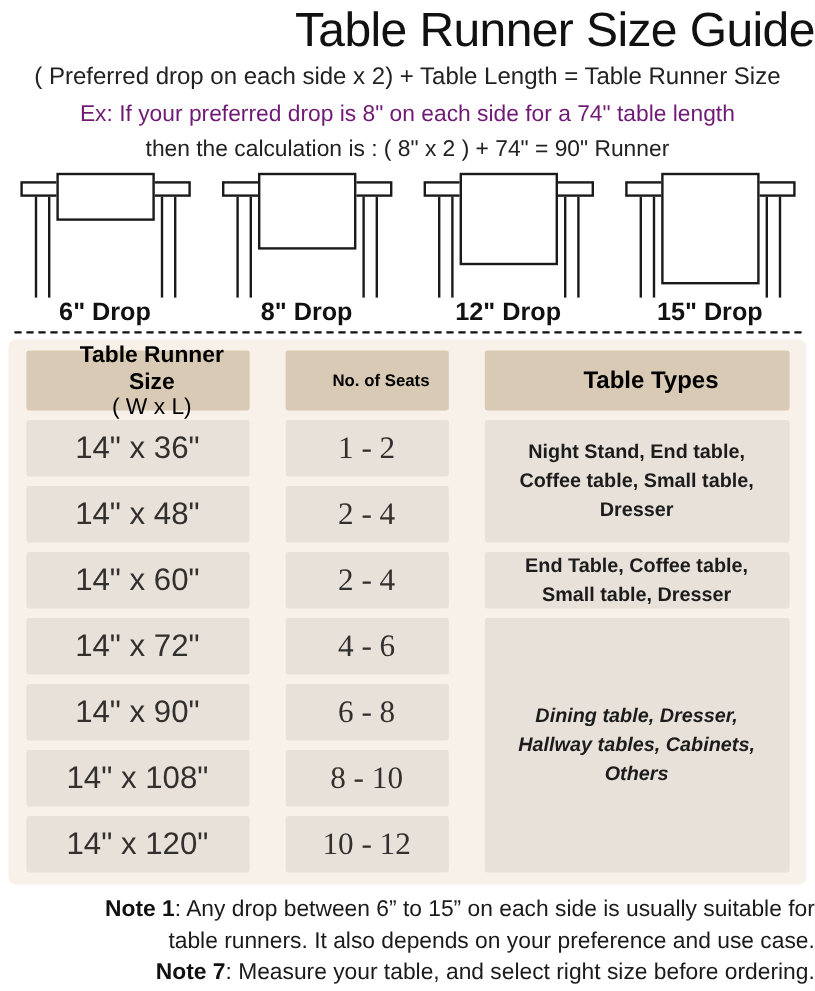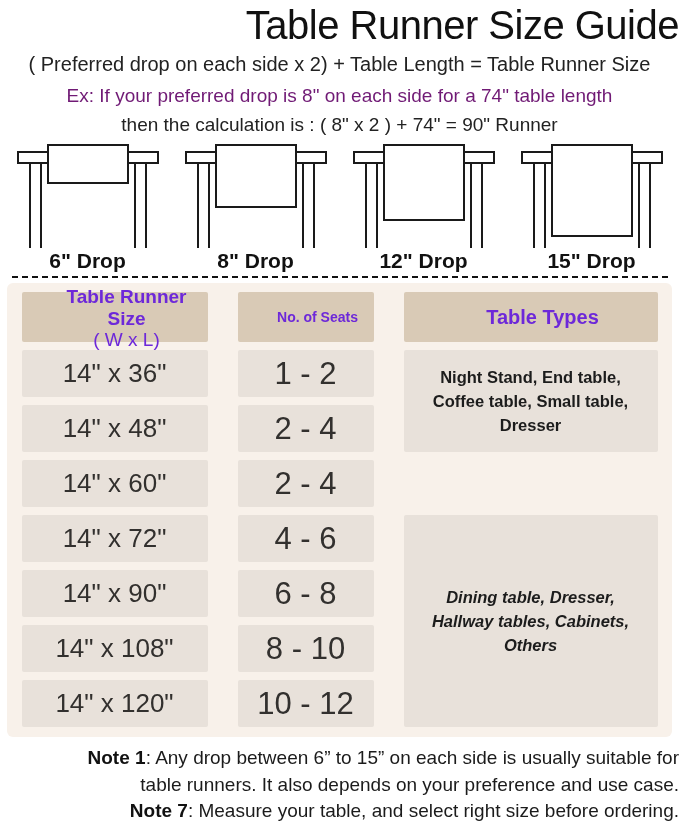--- a/index.html
+++ b/index.html
@@ -61,28 +61,28 @@
     display:grid;
     grid-template-columns:186px 136px 254px;
     grid-template-rows:50px repeat(7, 47px);
     gap:8px 30px;
     justify-content:center;
   }
   .cell {
     display:flex; align-items:center; justify-content:center;
     border-radius:2px; box-sizing:border-box; text-align:center;
   }
-  .hcell { background:#d9cab6; flex-direction:column; font-weight:700; color:#6d28d9;padding-left:24px; }
+  .hcell { background:#d9cab6; flex-direction:column; font-weight:700; color:#000000;padding-left:24px; }
   .bcell { background:#e8e1da; }
   .h1a { font-size:19px; line-height:22px; }
   .h1b { font-size:19px; font-weight:400; line-height:19px; }
   .h2  { font-size:14px; }
   .h3  { font-size:20px; }
   .size-text  { font-size:26px; color:#32302e; }
-  .seats-text { font-size:31px; color:#32302e; }
+  .seats-text { font-size:26px; color:#32302e;font-family:Liberation Serif, serif; }
   .types-text {
     font-weight:700; font-size:16.5px; line-height:24px;
     padding:0 12px; color:#1c1c1c;
   }
 
   
   .notes { margin-top:8px; text-align:right; font-size:19px; line-height:26.5px; color:#1b1b1b; }
   .notes b { font-weight:700; color:#111; }
 </style>
 </head>
@@ -149,20 +149,21 @@
 
     <div class="cell bcell seats-text" style="grid-column:2; grid-row:2;">1 - 2</div>
     <div class="cell bcell seats-text" style="grid-column:2; grid-row:3;">2 - 4</div>
     <div class="cell bcell seats-text" style="grid-column:2; grid-row:4;">2 - 4</div>
     <div class="cell bcell seats-text" style="grid-column:2; grid-row:5;">4 - 6</div>
     <div class="cell bcell seats-text" style="grid-column:2; grid-row:6;">6 - 8</div>
     <div class="cell bcell seats-text" style="grid-column:2; grid-row:7;">8 - 10</div>
     <div class="cell bcell seats-text" style="grid-column:2; grid-row:8;">10 - 12</div>
 
     <div class="cell bcell types-text" style="grid-column:3; grid-row:2 / span 2;">Night Stand, End table, Coffee table, Small table, Dresser</div>
+    <div class="cell bcell types-text" style="grid-column:3; grid-row:4;">End Table, Coffee table, Small table, Dresser</div>
     <div class="cell bcell types-text" style="grid-column:3; grid-row:5 / span 4;font-style:italic;">Dining table, Dresser, Hallway tables, Cabinets, Others</div>
   </div>
 </div>
 
 <div class="notes">
   <div>
     <b>Note 1</b><span>: Any drop between 6” to 15” on each side is usually suitable for</span><br>
     <span>table runners. It also depends on your preference and use case.</span>
   </div>
   <div>

